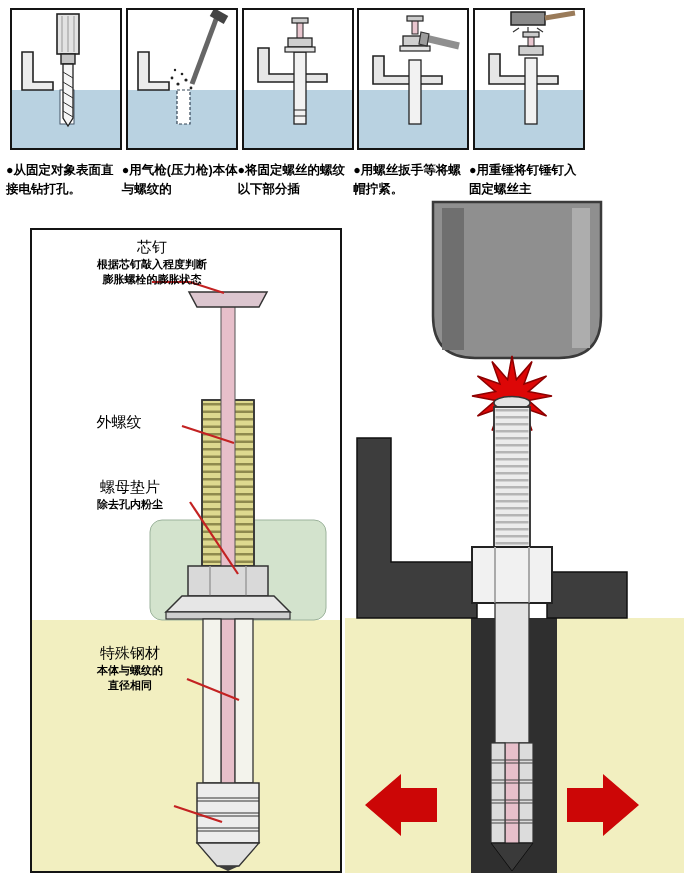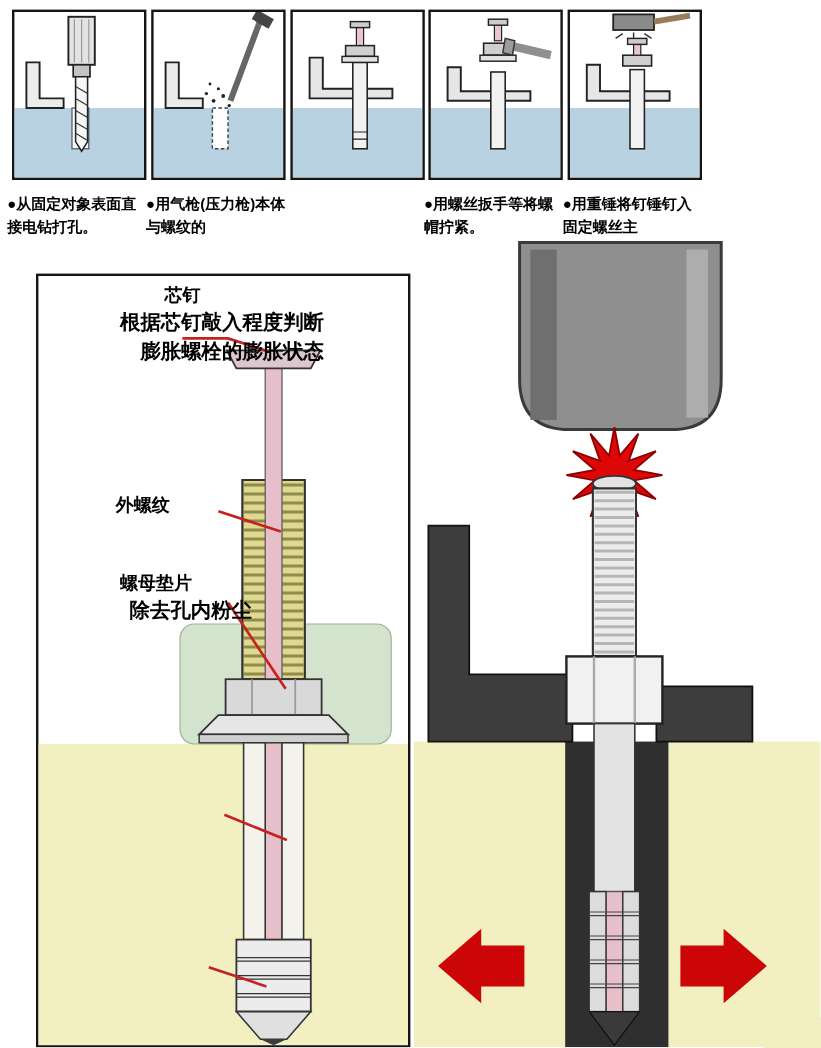--- a/index.html
+++ b/index.html
@@ -21,22 +21,22 @@
     width:118px;margin-left:-4px;margin-top:11px;
     font-size:12.5px;font-weight:bold;line-height:1.5;letter-spacing:0;
   }
   
   .xsec-box{
     position:absolute;left:30px;top:228px;width:312px;height:645px;
     border:2px solid #141414;background:#fff;box-sizing:border-box;
   }
   .xsec-svg{position:absolute;left:0;top:0;width:308px;height:641px;}
   .lbl{position:absolute;text-align:center;z-index:2;}
-  .lt{font-size:15px;font-weight:bold;line-height:1.25;}
-  .ld{font-size:17px;font-weight:bold;line-height:1.4;white-space:pre-line;text-align:right;}
+  .lt{font-size:15px;font-weight:normal;line-height:1.25;}
+  .ld{font-size:11px;font-weight:bold;line-height:1.4;white-space:pre-line;}
   
   .right-illu{position:absolute;left:345px;top:200px;width:339px;height:673px;}
   .right-illu svg{display:block;width:339px;height:673px;}
 </style>
 </head>
 <body>
 
 <div class="canvas">
 
   <div class="steps-row">
@@ -86,20 +86,21 @@
           <rect x="0" y="80" width="108" height="58" fill="#b9d2e1"></rect>
           <path d="M14 38 h11 v26 h58 v8 H14 Z" fill="#e6e6e6" stroke="#222" stroke-width="1.6"></path>
           <rect x="50" y="42" width="12" height="72" fill="#f2f2f2" stroke="#222" stroke-width="1.3"></rect>
           <path d="M50 100 h12 M50 106 h12" stroke="#222" stroke-width="1"></path>
           <rect x="53" y="12" width="6" height="18" fill="#e9c6cf" stroke="#222" stroke-width="1"></rect>
           <rect x="48" y="8" width="16" height="5" fill="#cccccc" stroke="#222" stroke-width="1.2"></rect>
           <rect x="44" y="28" width="24" height="9" fill="#cfcfcf" stroke="#222" stroke-width="1.3"></rect>
           <rect x="41" y="37" width="30" height="5" fill="#e2e2e2" stroke="#222" stroke-width="1.2"></rect>
         </svg>
       </div>
+      <div class="step-caption">●将固定螺丝的螺纹以下部分插</div>
     </div>
 
     <div class="step">
       <div class="step-box">
         <svg viewBox="0 0 108 138">
           <rect x="0" y="80" width="108" height="58" fill="#b9d2e1"></rect>
           <path d="M14 46 h11 v20 h58 v8 H14 Z" fill="#e6e6e6" stroke="#222" stroke-width="1.6"></path>
           <rect x="50" y="50" width="12" height="64" fill="#f2f2f2" stroke="#222" stroke-width="1.3"></rect>
           <rect x="53" y="10" width="6" height="14" fill="#e9c6cf" stroke="#222" stroke-width="1"></rect>
           <rect x="48" y="6" width="16" height="5" fill="#cccccc" stroke="#222" stroke-width="1.2"></rect>
@@ -172,20 +173,25 @@
       <div class="ld">根据芯钉敲入程度判断
 膨胀螺栓的膨胀状态</div>
     </div>
     <div class="lbl" style="left:12px;top:164px;width:150px;margin-top:19px;">
       <div class="lt">外螺纹</div>
     </div>
     <div class="lbl" style="left:18px;top:248px;width:160px;">
       <div class="lt">螺母垫片</div>
       <div class="ld">除去孔内粉尘</div>
     </div>
+    <div class="lbl" style="left:18px;top:414px;width:160px;">
+      <div class="lt">特殊钢材</div>
+      <div class="ld">本体与螺纹的
+直径相同</div>
+    </div>
   </div>
 
   <div class="right-illu">
     <svg viewBox="0 0 339 673">
 
       <rect x="0" y="418" width="339" height="255" fill="#f2efc0"></rect>
       <rect x="126" y="418" width="86" height="255" fill="#2f2f2f"></rect>
 
       <path d="M12 238 h34 v124 h86 v56 H12 Z" fill="#3d3d3d" stroke="#111" stroke-width="1.5"></path>
       <rect x="202" y="372" width="80" height="46" fill="#3d3d3d" stroke="#111" stroke-width="1.5"></rect>

